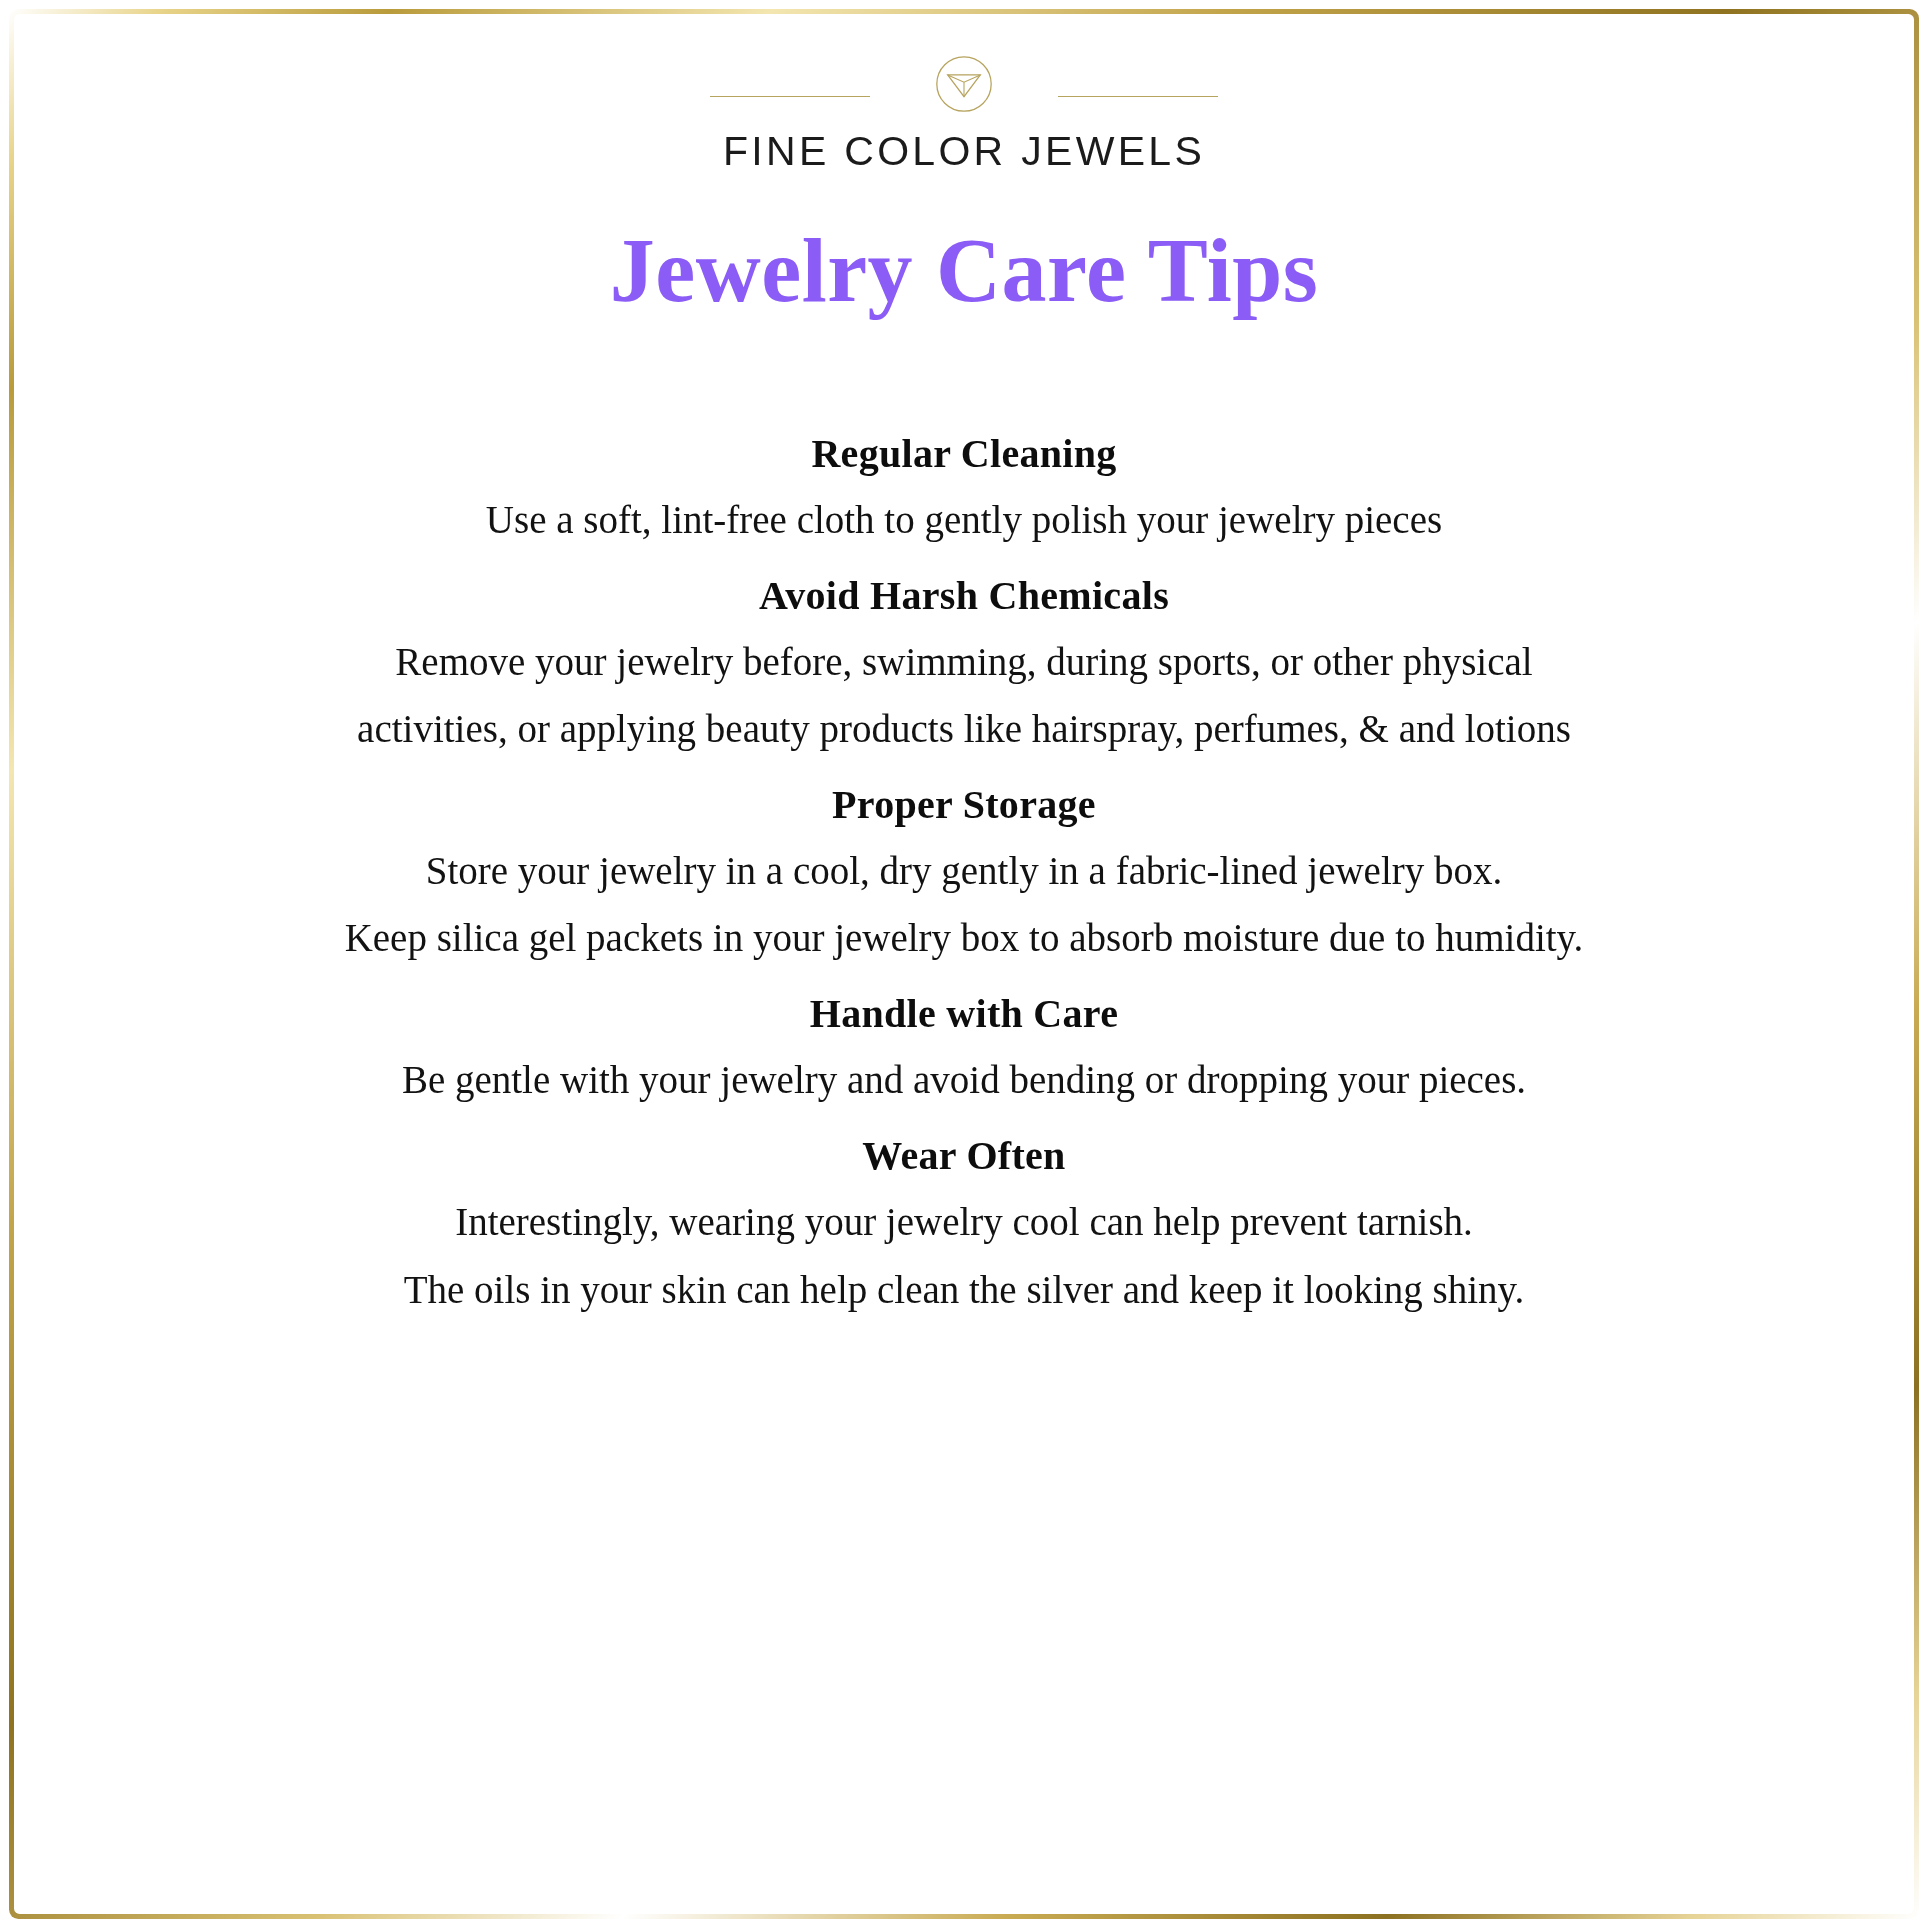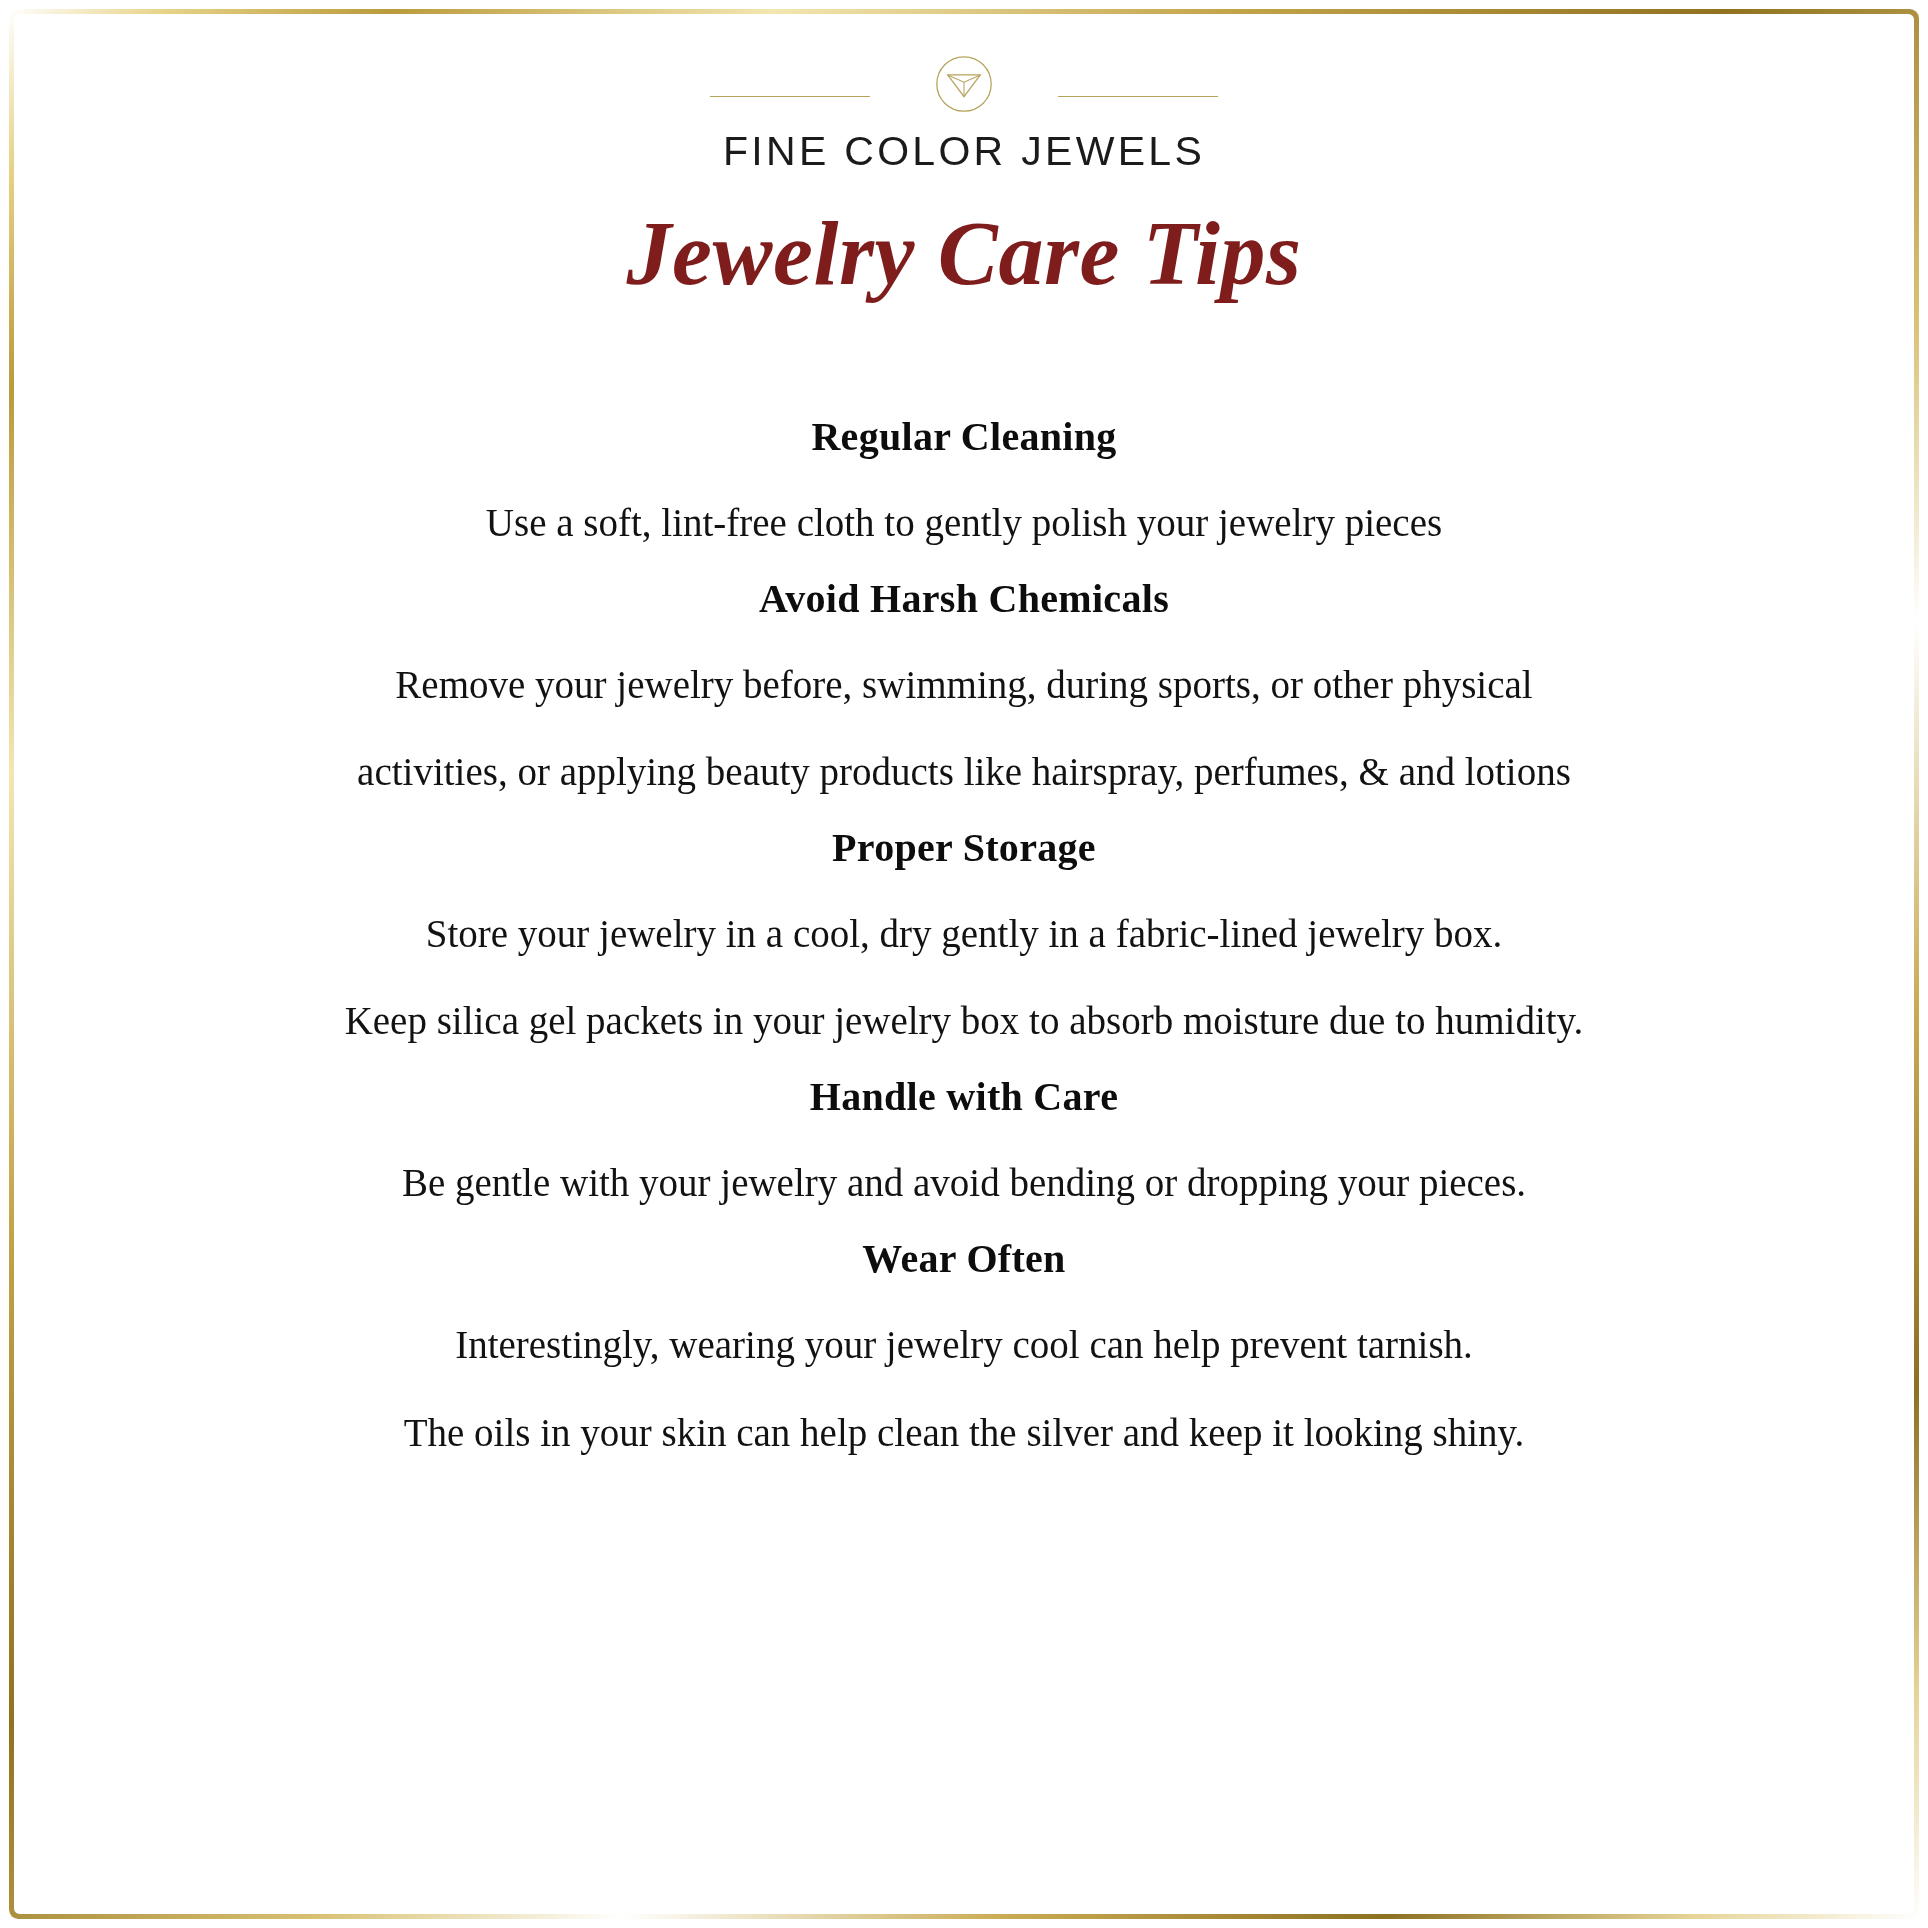--- a/index.html
+++ b/index.html
@@ -109,24 +109,23 @@
     white-space: nowrap;
     font-weight: 400;
   }
 
   
   .title {
     font-family: "Liberation Serif", serif;
     font-weight: bold;
     font-size: 90px;
     line-height: 1.1;
-    margin-top: 29px;
+    margin-top: 46px;
     letter-spacing: 0.5px;
-    color: #7f1d1d;
-    font-style: italic;
+    color: #8b5cf6;
   }
 
   
   .sections {
     width: 100%;
     margin-top: 32px;
   }
   .section {
     width: 100%;
   }
@@ -136,21 +135,21 @@
     font-size: 40px;
     color: #0d0d0d;
     margin: 28px 0 0 0;
     letter-spacing: 0.3px;
     text-align: center;
   }
   .section-line {
     font-family: "Liberation Serif", serif;
     font-size: 39px;
     color: #121212;
-    margin: 38px 0 0 0;
+    margin: 18px 0 0 0;
     line-height: 1.26;
     padding: 0 9.4px;
   }
   .section:first-child .section-heading { margin-top: 17px; }
 </style>
 </head>
 <body>
 
 <div class="page">
 

